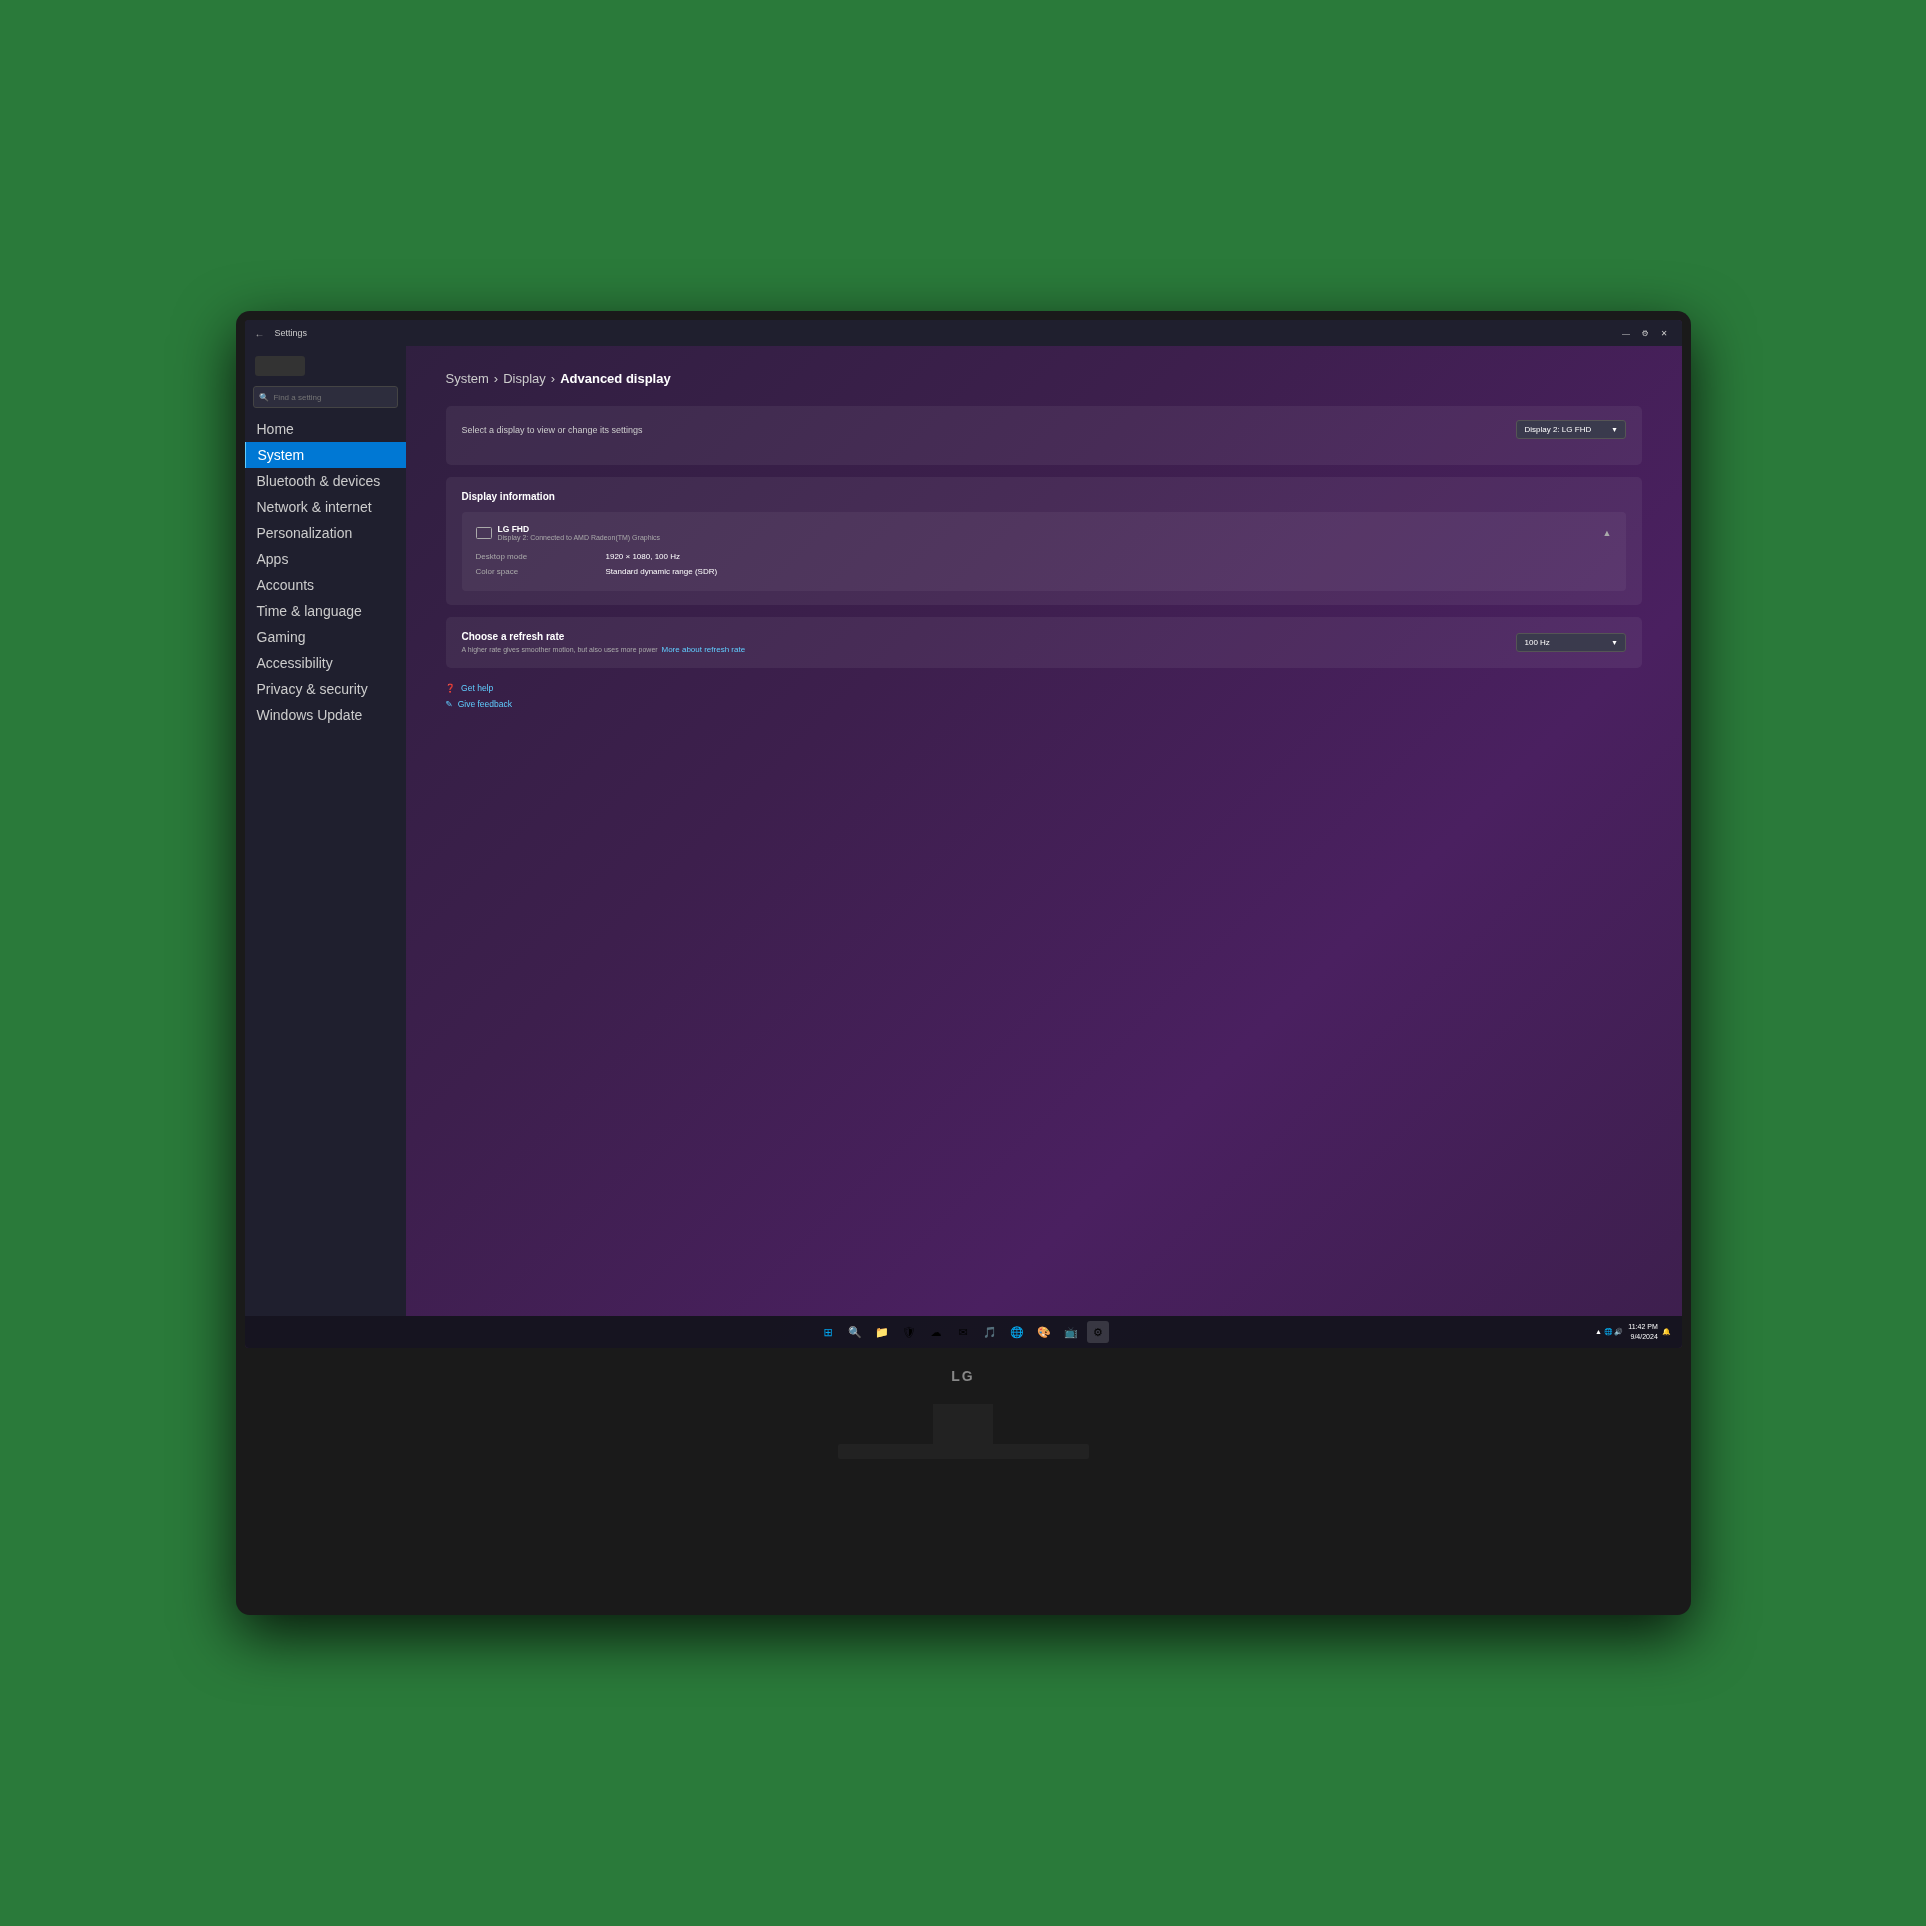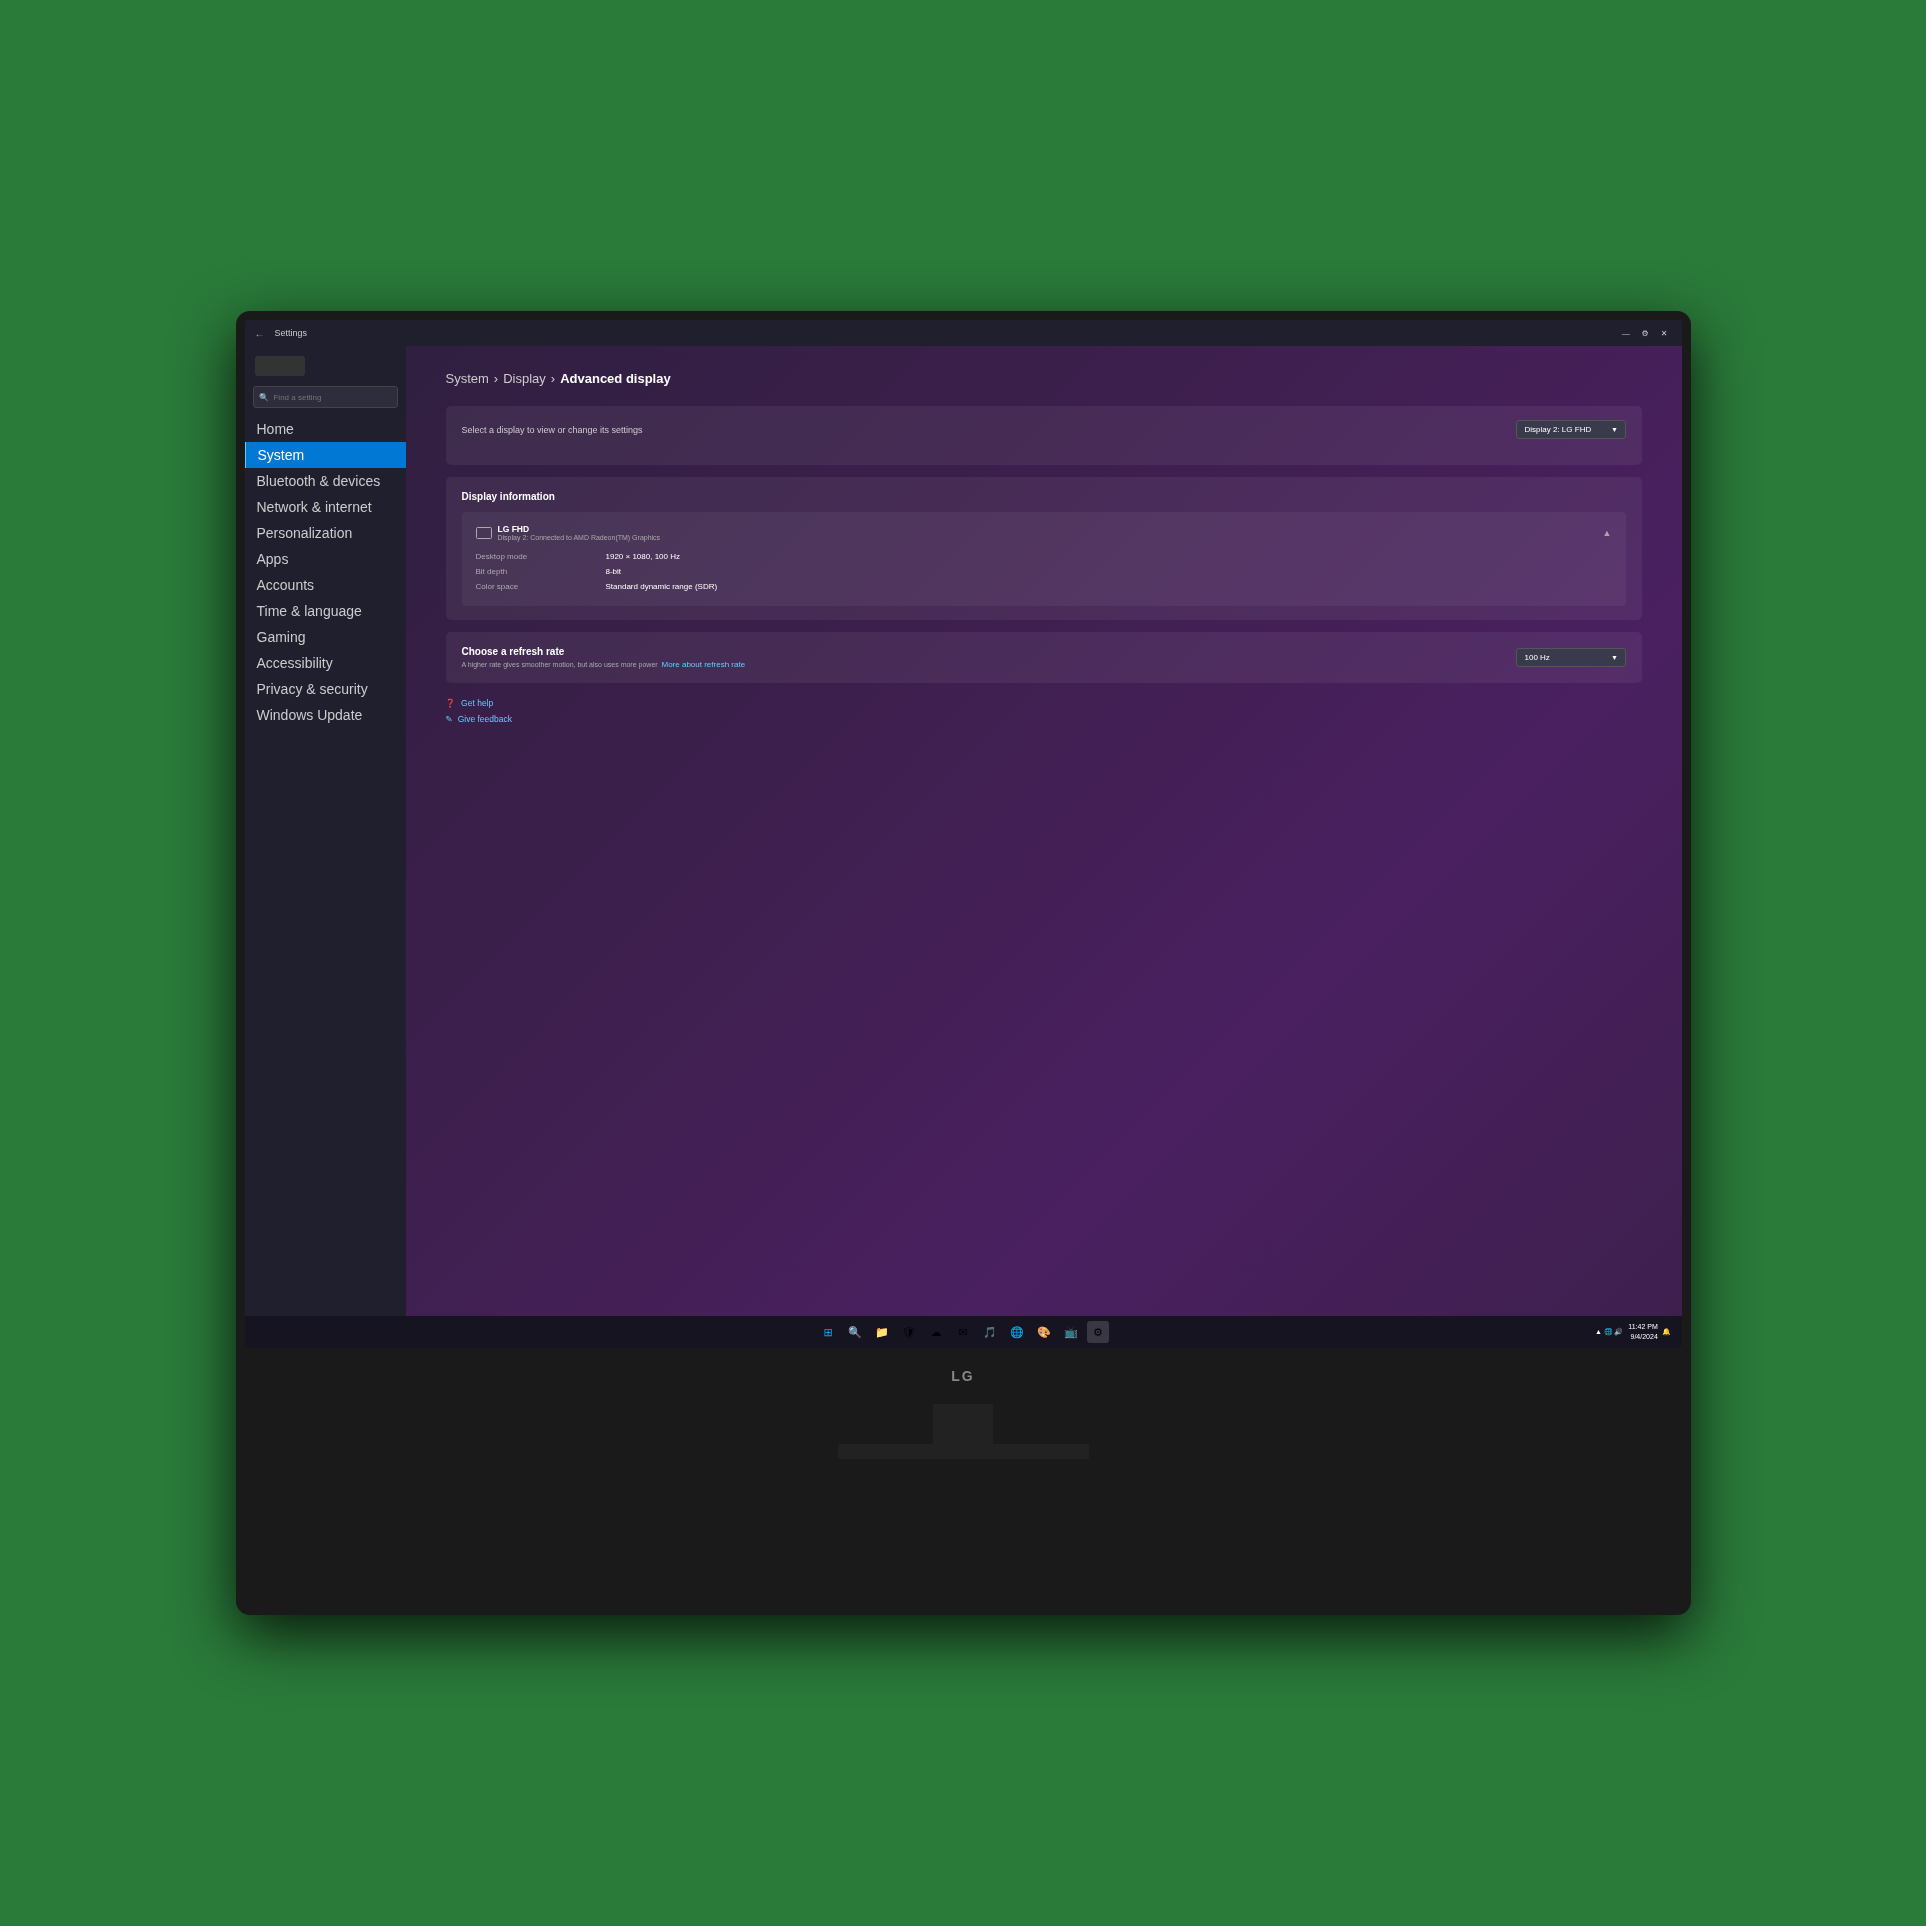--- a/index.html
+++ b/index.html
@@ -477,24 +477,20 @@
                 </div>
               </div>
               <span class="collapse-btn">▲</span>
             </div>
 
             <table class="info-table">
               <tbody>
                   <tr>
                 <td>Desktop mode</td>
                 <td>1920 × 1080, 100 Hz</td>
-              </tr>
-              <tr>
-                <td>Bit depth</td>
-                <td>8-bit</td>
               </tr>
               <tr>
                 <td>Color space</td>
                 <td>Standard dynamic range (SDR)</td>
               </tr>
             </tbody>
               </table>
           </div>
         </div>
 

